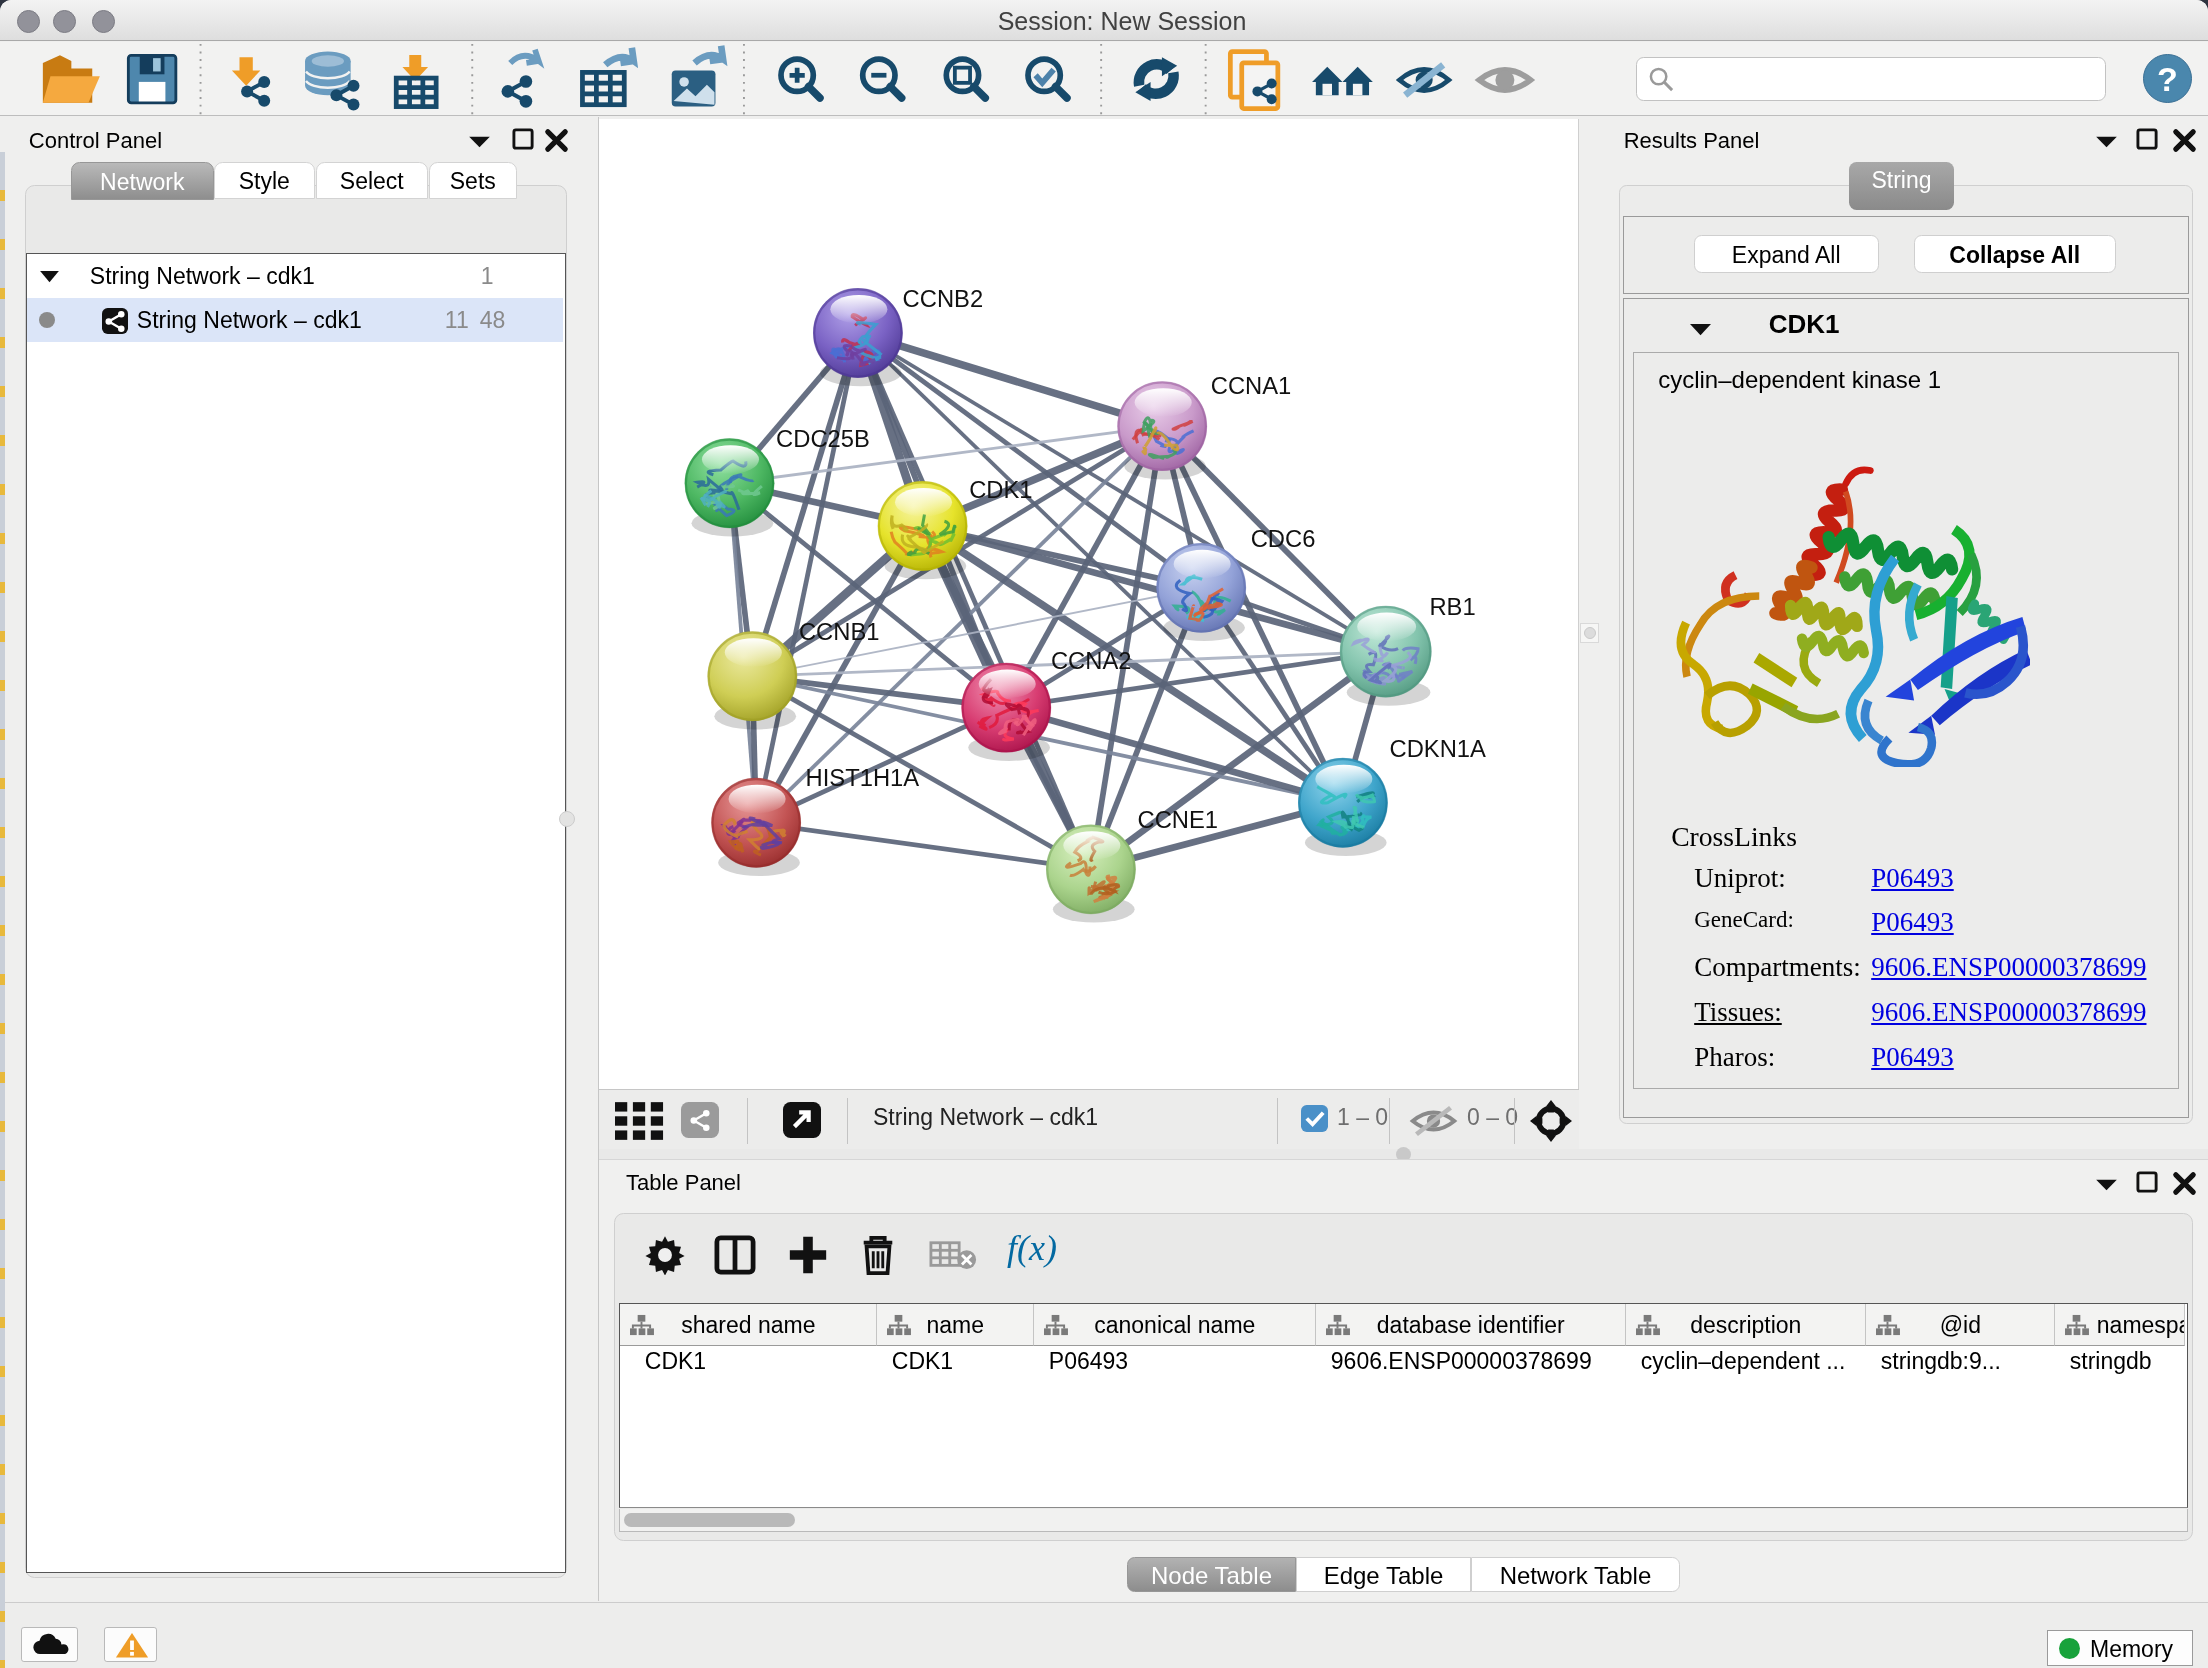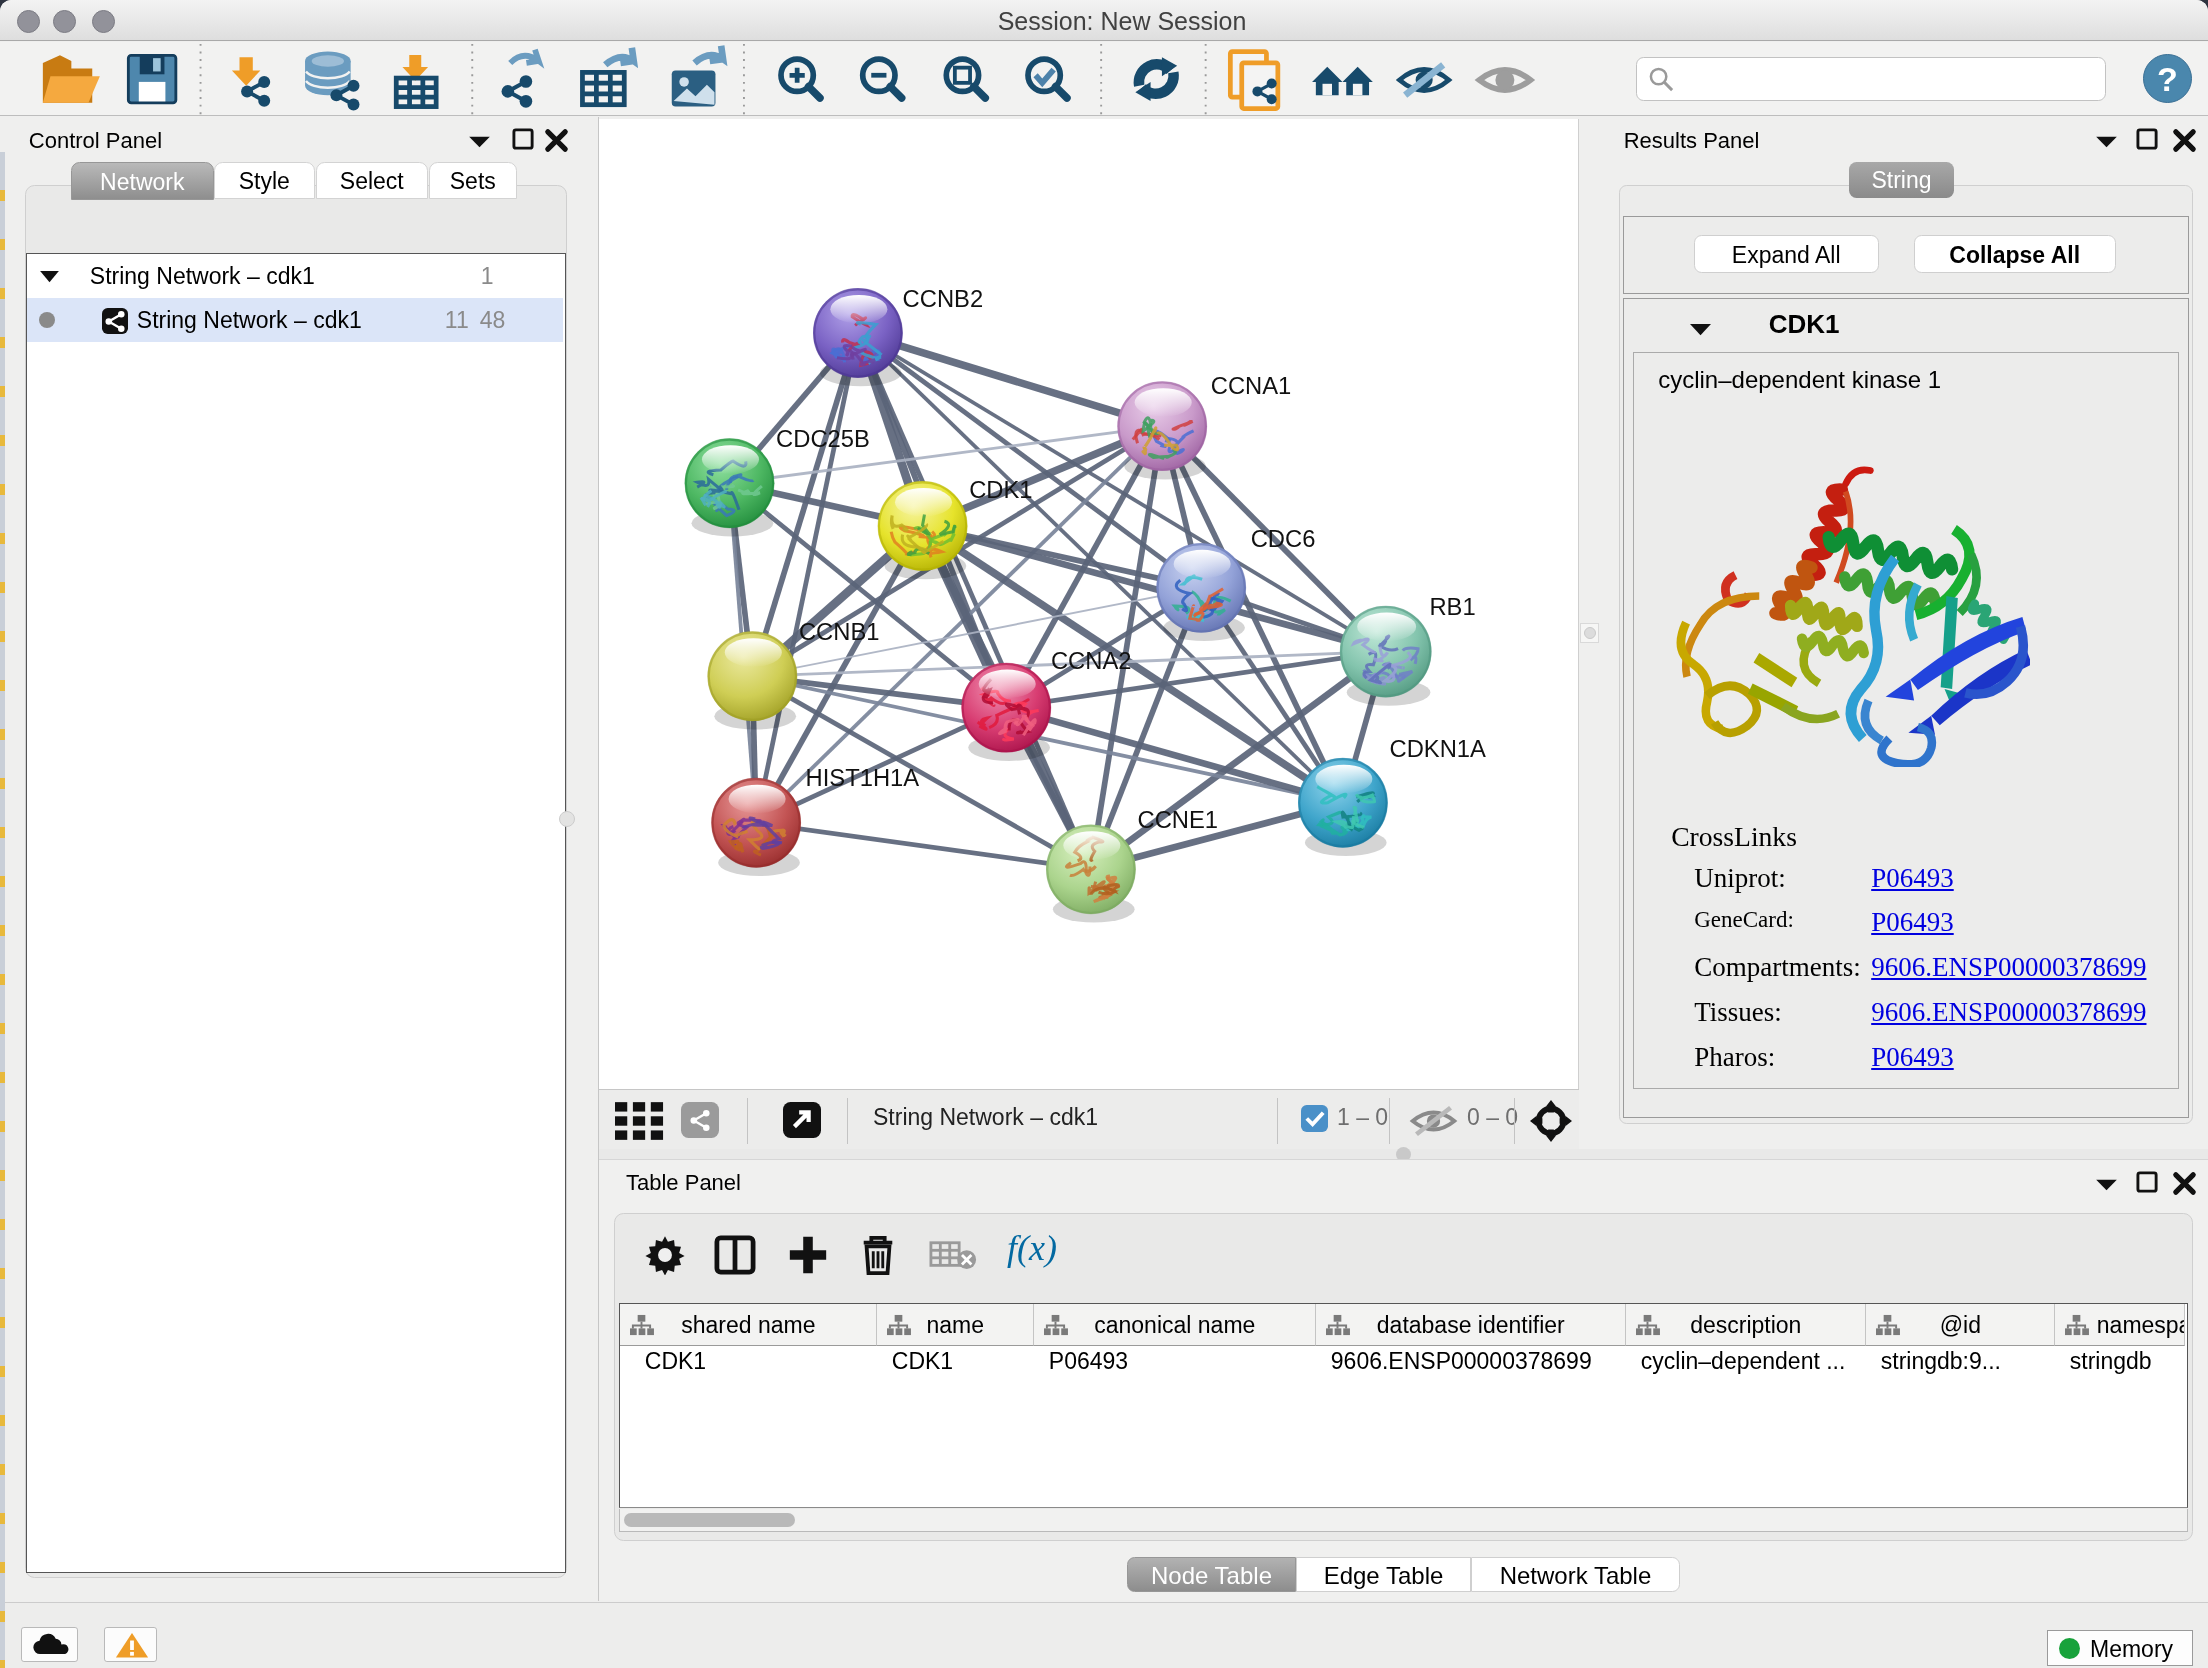--- a/index.html
+++ b/index.html
@@ -536,21 +536,21 @@
     <div class="abs" style="left:477px;top:17px;"><svg width="25" height="15" viewBox="0 0 26 16">
           <path d="M2 3 L24 3 L13 14 Z" fill="#111"></path>
         </svg></div>
     <div class="abs" style="left:519px;top:11.4px;"><svg width="23" height="23" viewBox="0 0 24 24">
           <rect x="2" y="2" width="19" height="19" fill="none" stroke="#111" stroke-width="3" rx="2"></rect>
         </svg></div>
     <div class="abs" style="left:555px;top:10.5px;"><svg width="25" height="25" viewBox="0 0 26 26">
           <path d="M4 4 L22 22 M22 4 L4 22" stroke="#111" stroke-width="5.5" stroke-linecap="round"></path>
         </svg></div>
     <div class="abs" style="left:1.9px;top:68px;width:574px;height:939px;background:#ececeb;border:1px solid #cfcfcf;border-radius:7.6px;"></div>
-    <div class="abs" style="left:232px;top:45px;width:105px;height:36px;background:linear-gradient(#a8a8a8,#8a8a8a);border-radius:7.6px;color:#fff;font-size:23px;text-align:center;line-height:36px;">String</div>
+    <div class="abs" style="left:232px;top:45px;width:105px;height:48px;background:linear-gradient(#a8a8a8,#8a8a8a);border-radius:7.6px;color:#fff;font-size:23px;text-align:center;line-height:36px;">String</div>
 
     <div class="abs" style="left:5.7px;top:99px;width:566px;height:78px;border:1.9px solid #9a9a9a;background:#ececeb;">
       <div class="abs" style="left:70px;top:18px;width:185px;height:38px;background:#fff;border:1px solid #cfcfcf;border-radius:7.6px;font-size:23px;text-align:center;line-height:38px;">Expand All</div>
       <div class="abs" style="left:290px;top:18px;width:202px;height:38px;background:#fff;border:1px solid #cfcfcf;border-radius:7.6px;font-size:23px;text-align:center;line-height:38px;font-weight:bold;">Collapse All</div>
     </div>
 
     <div class="abs" style="left:5.7px;top:181px;width:566px;height:820px;border:1.9px solid #9a9a9a;background:#ececeb;">
       <svg width="23" height="14.3" style="position:absolute;left:65px;top:23px;" viewBox="0 0 24 15">
           <path d="M1 2 L23 2 L12 14 Z" fill="#111"></path>
         </svg>
@@ -589,21 +589,21 @@
               <path d="M232 290 q-20 20 8 26 q30 6 36 -16 q4 -18 -14 -22" fill="none" stroke="#2f74cc" stroke-width="9"></path>
               <path d="M210 250 q-12 28 14 42" fill="none" stroke="#3a85d0" stroke-width="9"></path>
             </svg>        </div>
         <div class="abs" style="left:37px;top:468px;font-family:'Liberation Serif',serif;font-size:27.6px;font-weight:normal;">CrossLinks</div>        
           <div class="abs" style="left:60px;top:510px;font-family:'Liberation Serif',serif;font-size:27px;">Uniprot:</div>
         <div class="abs" style="left:237px;top:510px;font-family:'Liberation Serif',serif;font-size:27px;color:#0000e0;text-decoration:underline;">P06493</div>        
           <div class="abs" style="left:60px;top:554px;font-family:'Liberation Serif',serif;font-size:23px;">GeneCard:</div>
         <div class="abs" style="left:237px;top:554px;font-family:'Liberation Serif',serif;font-size:27px;color:#0000e0;text-decoration:underline;">P06493</div>        
           <div class="abs" style="left:60px;top:599px;font-family:'Liberation Serif',serif;font-size:27px;">Compartments:</div>
         <div class="abs" style="left:237px;top:599px;font-family:'Liberation Serif',serif;font-size:27px;color:#0000e0;text-decoration:underline;">9606.ENSP00000378699</div>        
-          <div class="abs" style="left:60px;top:644px;font-family:'Liberation Serif',serif;font-size:27px;">Tissues:</div>
+          <div class="abs" style="left:60px;top:644px;font-family:'Liberation Serif',serif;font-size:27px;text-decoration:underline;">Tissues:</div>
         <div class="abs" style="left:237px;top:644px;font-family:'Liberation Serif',serif;font-size:27px;color:#0000e0;text-decoration:underline;">9606.ENSP00000378699</div>        
           <div class="abs" style="left:60px;top:689px;font-family:'Liberation Serif',serif;font-size:27px;">Pharos:</div>
         <div class="abs" style="left:237px;top:689px;font-family:'Liberation Serif',serif;font-size:27px;color:#0000e0;text-decoration:underline;">P06493</div>      
         </div>
     </div>
   </div>
 
   <div class="abs" style="left:599px;top:1159px;width:1609px;height:441px;background:#f0f0ef;border-top:1px solid #d6d6d6;">
     <div class="abs dockhead" style="left:27px;top:9.5px;">Table Panel</div>
     <div class="abs" style="left:1495px;top:17px;"><svg width="25" height="15" viewBox="0 0 26 16">

